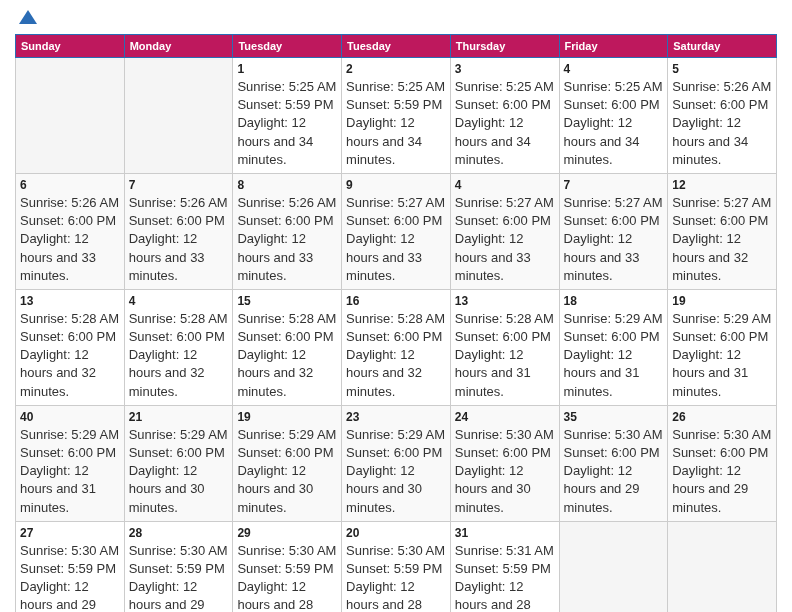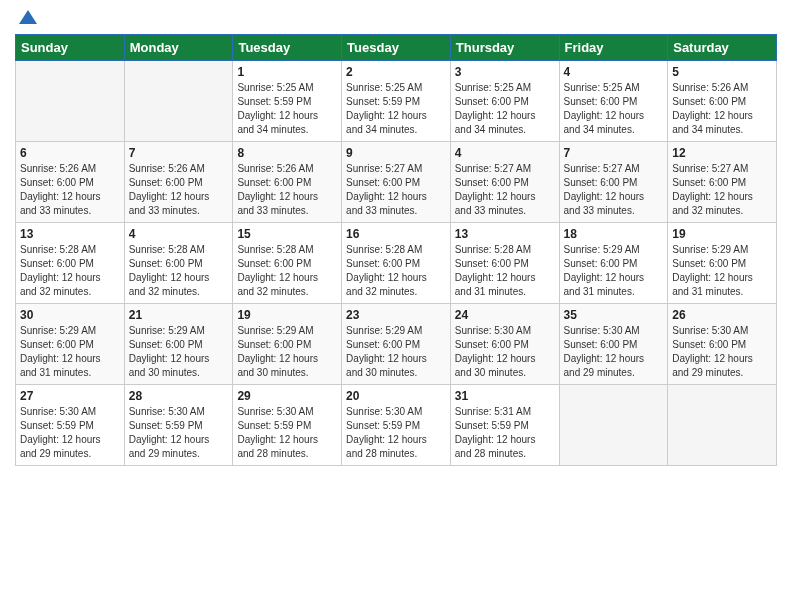--- a/index.html
+++ b/index.html
@@ -49,25 +49,25 @@
       font-size: 14px;
       color: #444;
       margin-top: 2px;
     }
     .calendar {
       width: 100%;
       border-collapse: collapse;
       font-size: 10px;
     }
     .calendar th {
-      background: #15803d;
+      background: #be185d;
       color: #fff;
       text-align: left;
       padding: 5px 5px;
-      font-size: 13px;
+      font-size: 11px;
       font-weight: bold;
       border: 1px solid #2a6cb5;
     }
     .calendar td {
       border: 1px solid #ccc;
       vertical-align: top;
       padding: 4px 4px 4px 4px;
       width: 14.28%;
       min-height: 70px;
       height: 80px;
@@ -83,21 +83,21 @@
       background: #f9f9f9;
     }
     .day-num {
       font-size: 12px;
       font-weight: bold;
       color: #222;
       display: block;
       margin-bottom: 2px;
     }
     .day-info {
-      font-size: 10px;
+      font-size: 13px;
       color: #333;
       line-height: 1.4;
     }
   </style>
 </head>
 <body>
 
 <div class="page">
   <div class="header">
     <div class="logo">
@@ -208,21 +208,21 @@
             <span class="day-num">18</span>
             <div class="day-info">Sunrise: 5:29 AM<br>Sunset: 6:00 PM<br>Daylight: 12 hours and 31 minutes.</div>
           </td>
           <td>
             <span class="day-num">19</span>
             <div class="day-info">Sunrise: 5:29 AM<br>Sunset: 6:00 PM<br>Daylight: 12 hours and 31 minutes.</div>
           </td>
         </tr>
         <tr class="row-even">
           <td>
-            <span class="day-num">30</span>
+            <span class="day-num">40</span>
             <div class="day-info">Sunrise: 5:29 AM<br>Sunset: 6:00 PM<br>Daylight: 12 hours and 31 minutes.</div>
           </td>
           <td>
             <span class="day-num">21</span>
             <div class="day-info">Sunrise: 5:29 AM<br>Sunset: 6:00 PM<br>Daylight: 12 hours and 30 minutes.</div>
           </td>
           <td>
             <span class="day-num">19</span>
             <div class="day-info">Sunrise: 5:29 AM<br>Sunset: 6:00 PM<br>Daylight: 12 hours and 30 minutes.</div>
           </td>

